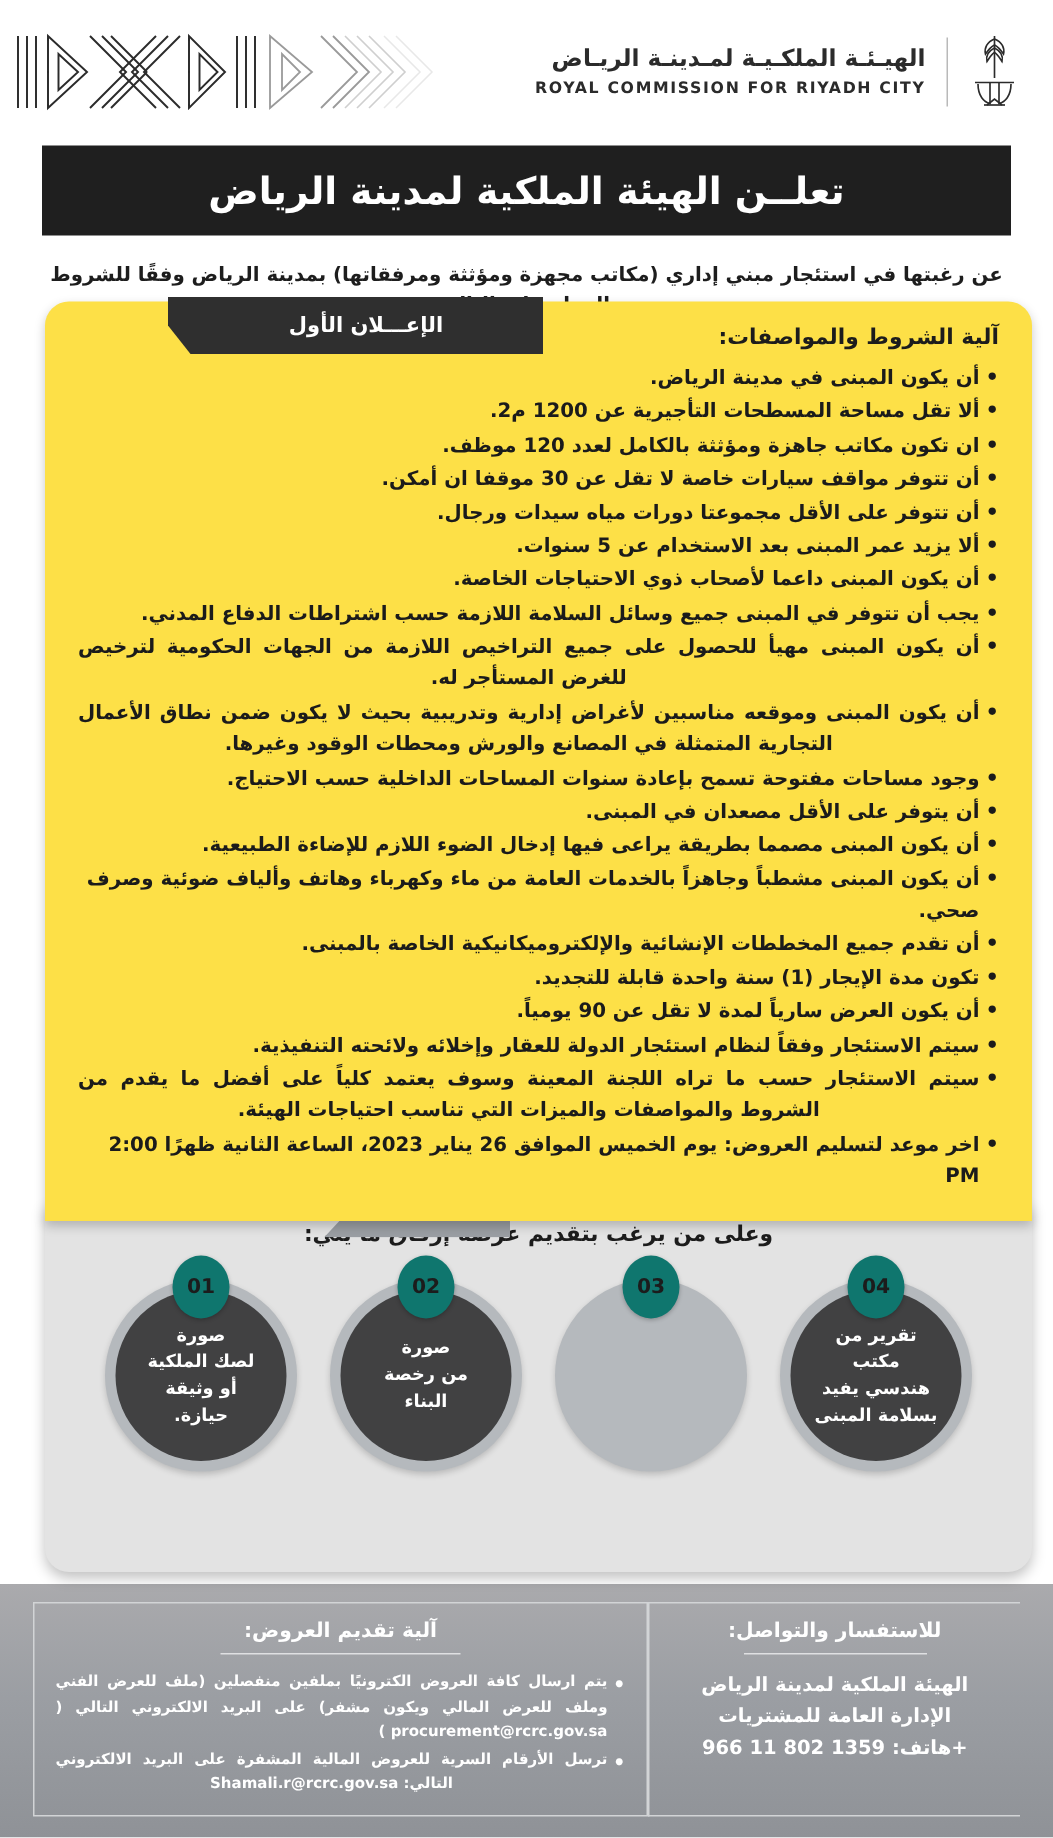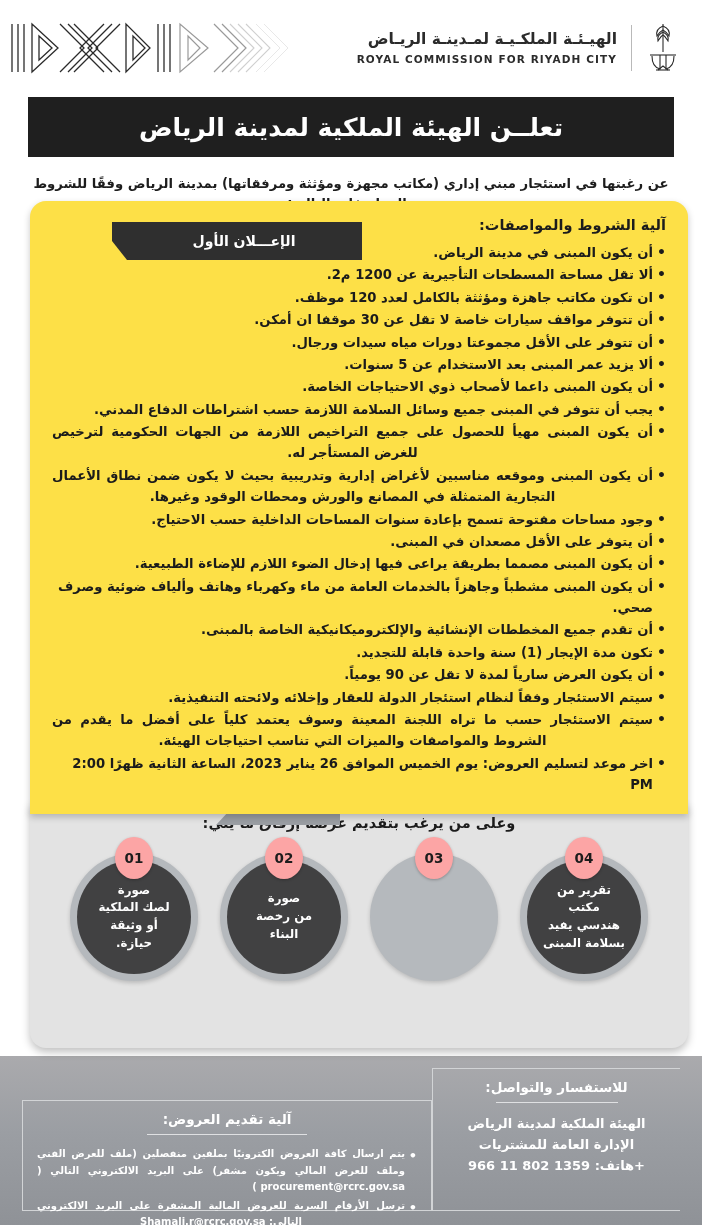--- a/index.html
+++ b/index.html
@@ -57,21 +57,21 @@
     line-height:1.5;
   }
 
   
   .body-wrap {
     position:absolute; top:196px; left:0; width:702px; height:860px;
   }
 
   
   .ribbon {
-    position:absolute; top:26px; right:340px;
+    position:absolute; top:2px; right:340px;
     width:250px; height:38px;
     background:#2f2f2f;
     color:#fff;
     display:flex; align-items:center; justify-content:center;
     font-size:14px; font-weight:700;
     clip-path:polygon(0 0, 100% 0, 100% 100%, 6% 100%, 0 50%);
     z-index:6;
     letter-spacing:.3px;
   }
   .ribbon span { padding-left:14px; }
@@ -148,21 +148,21 @@
     display:flex; align-items:center; justify-content:center;
     padding:0 14px;
   }
   .circle-text {
     color:#ffffff; font-size:11.8px; font-weight:600;
     text-align:center; line-height:1.5;
   }
   .circle-badge {
     position:absolute; top:-16px; left:50%; transform:translateX(-50%);
     width:38px; height:42px; border-radius:50%;
-    background:#fca5a5;
+    background:#0f766e;
     display:flex; align-items:center; justify-content:center;
     font-size:13.5px; font-weight:700; color:#1c1c1c;
     box-shadow:0 1px 3px rgba(0,0,0,.25);
     z-index:2;
     direction:ltr;
   }
 
   
   .footer {
     position:absolute; top:1056px; left:0;
@@ -171,21 +171,21 @@
     display:flex; flex-direction:row;
     padding:12px 22px 14px 22px;
     gap:0;
   }
   .foot-box {
     border:1px solid #d2d4d6;
     padding:10px 14px 12px 14px;
     position:relative;
   }
   .foot-left { width:248px; border-right:none; }
-  .foot-right { flex:1;margin-top:32px; }
+  .foot-right { flex:1; }
   .foot-title {
     text-align:center; color:#ffffff;
     font-size:13.5px; font-weight:700;
     margin-bottom:7px;
   }
   .foot-rule {
     width:122px; height:1px; background:#dfe0e2;
     margin:0 auto 11px auto;
   }
   .foot-rule.wide { width:160px; }

